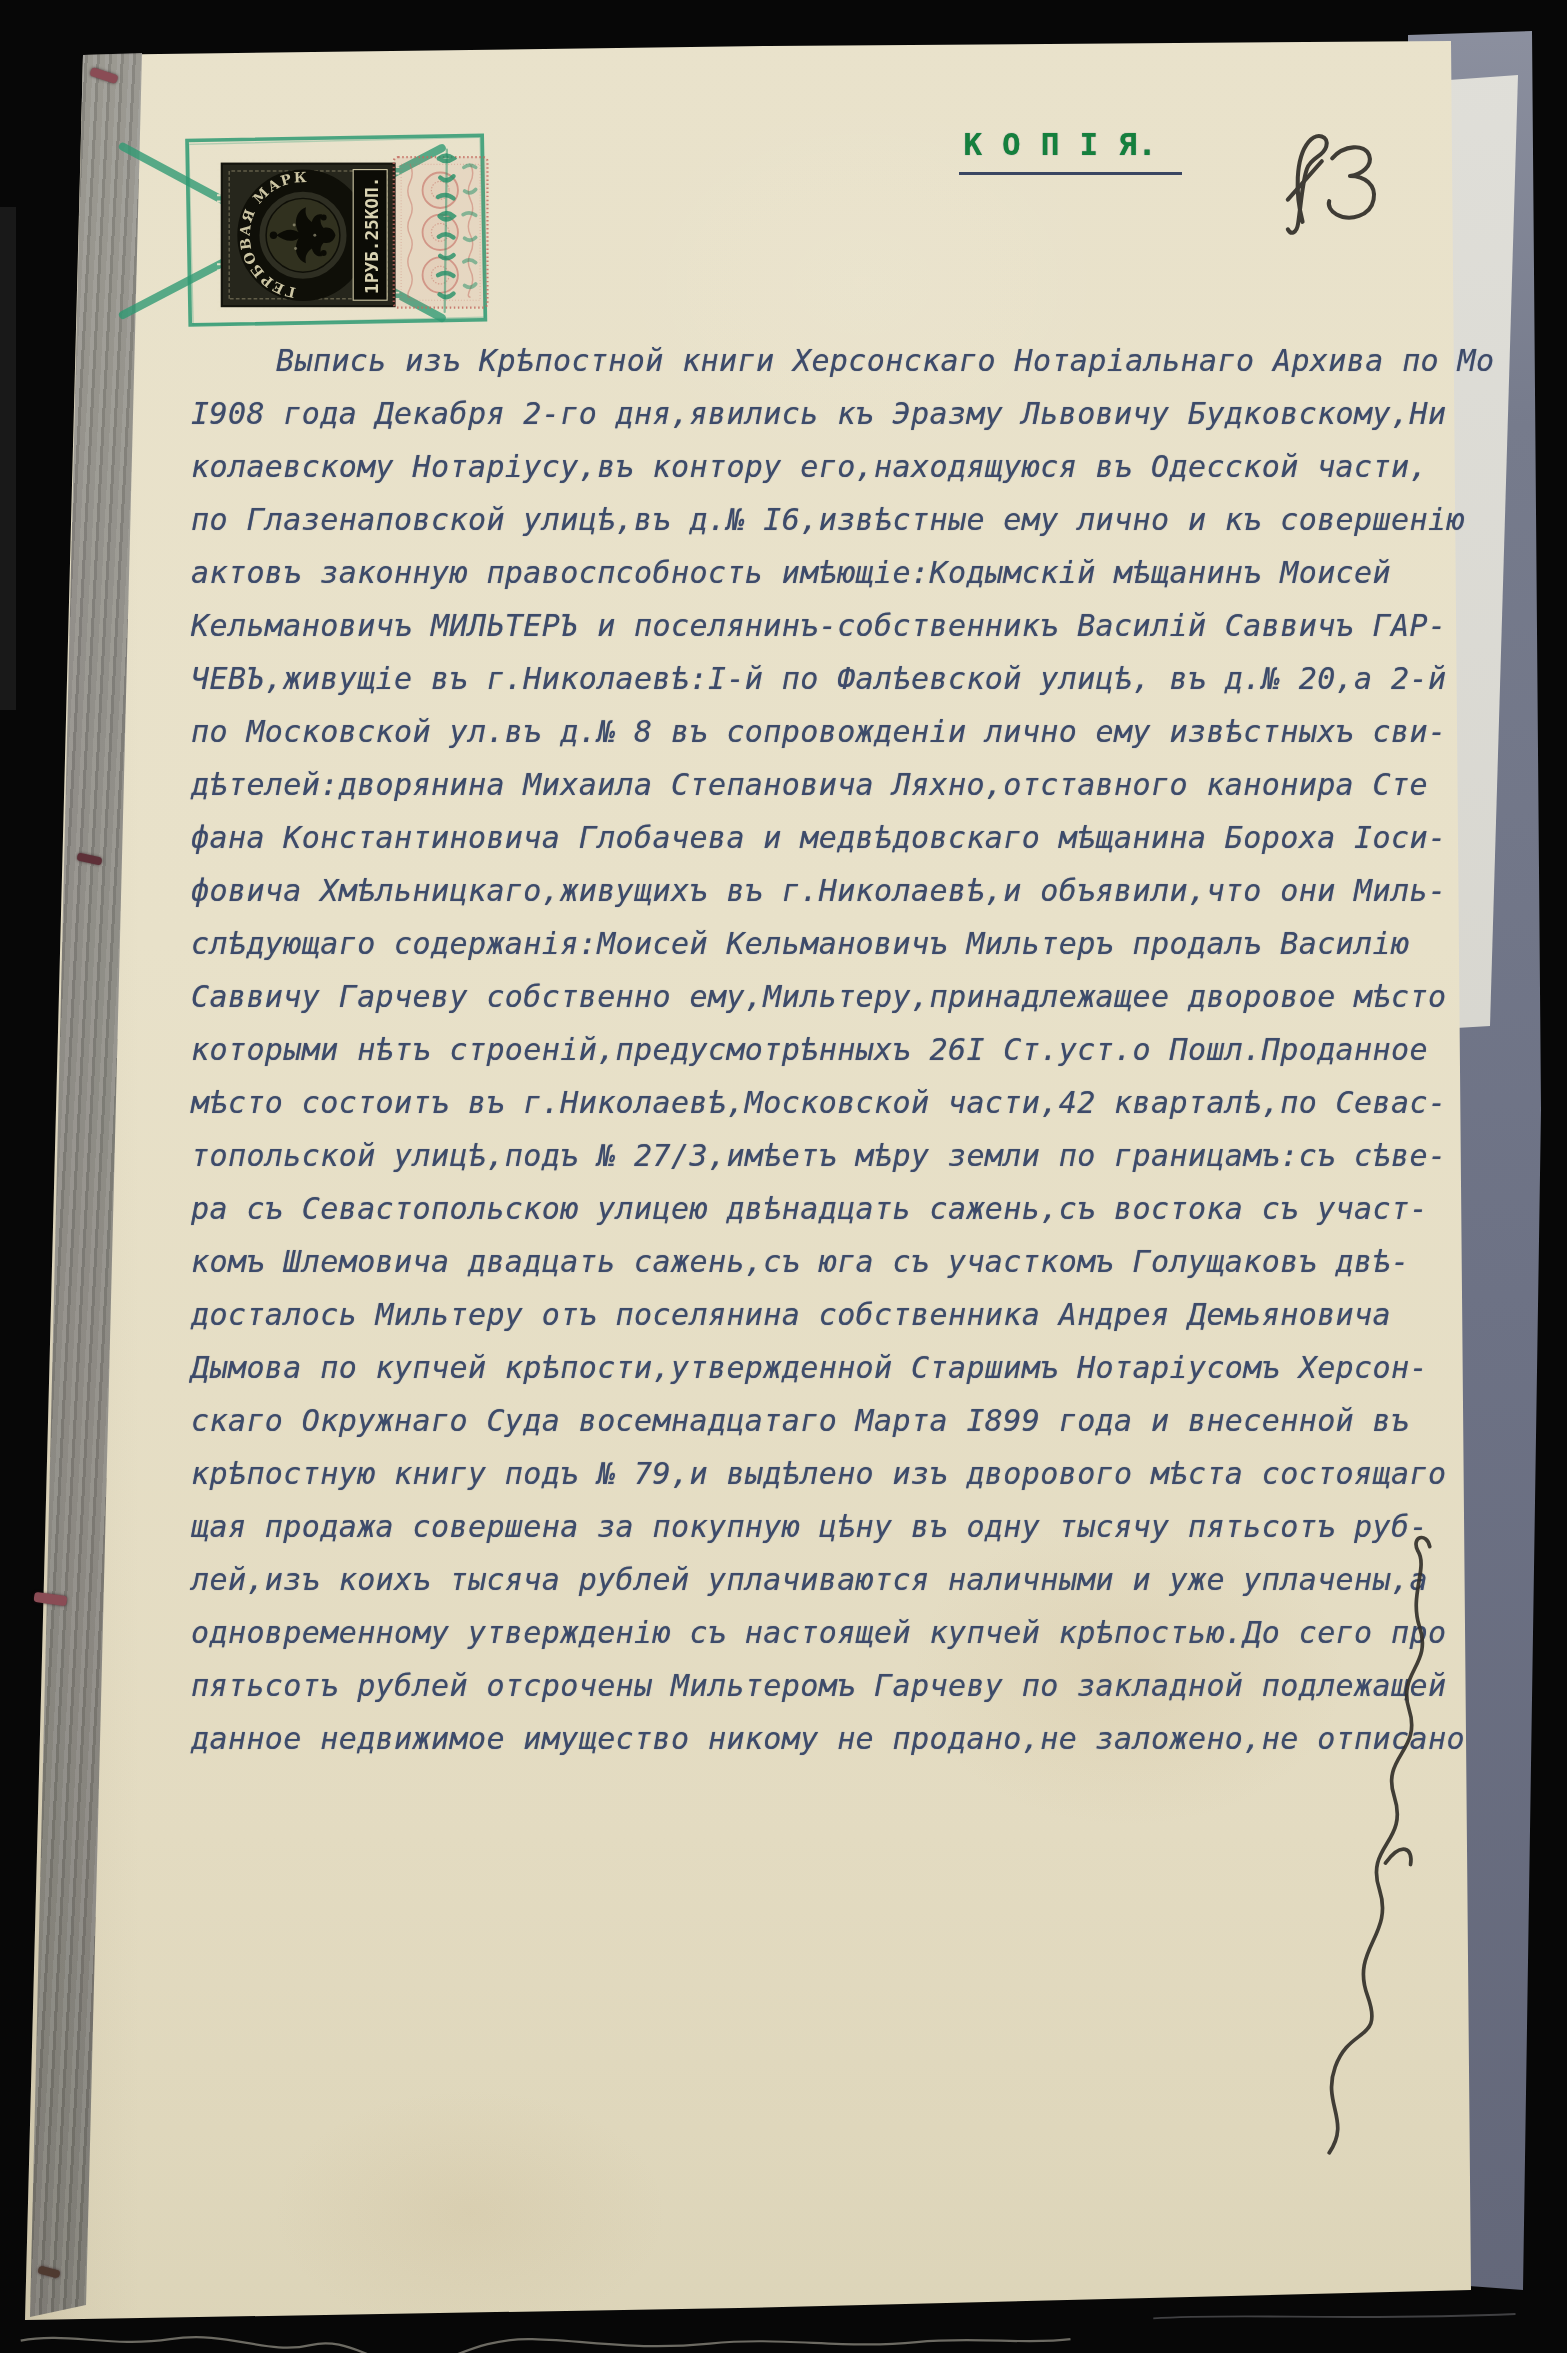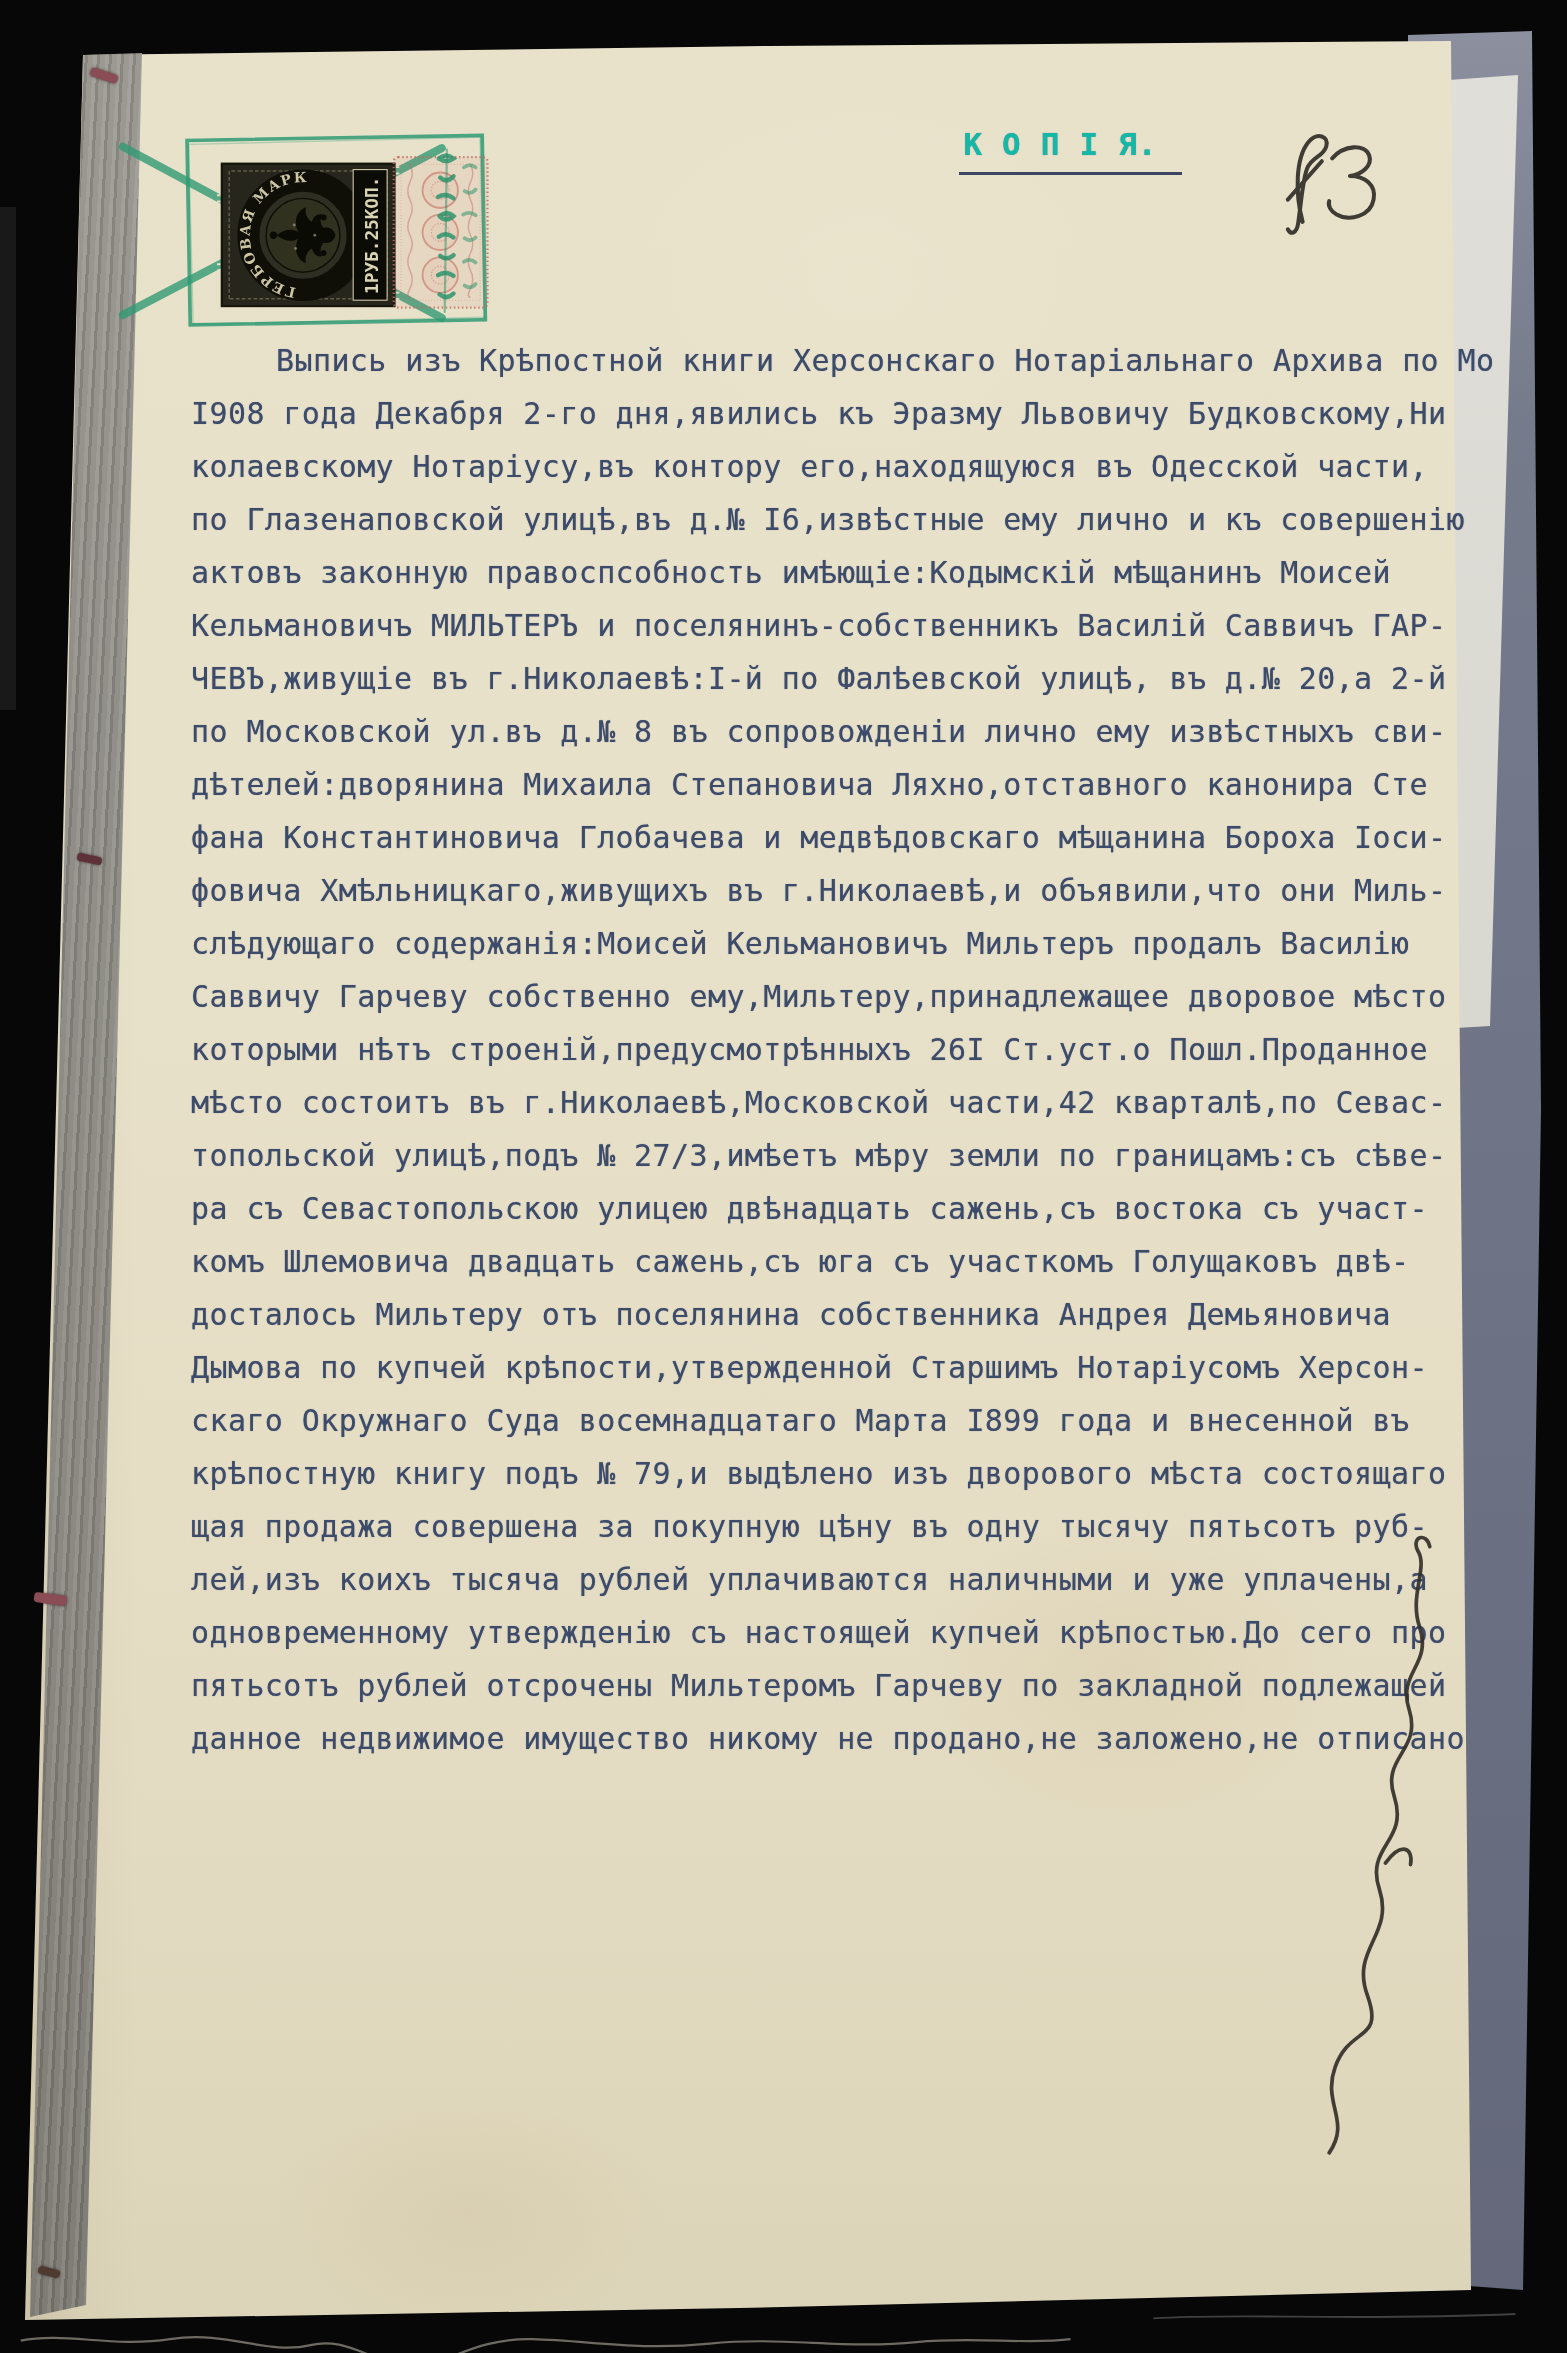--- a/index.html
+++ b/index.html
@@ -29,28 +29,28 @@
 
   
   .binding{position:absolute;left:0;top:0;width:1568px;height:2354px;
     background:
       repeating-linear-gradient(93deg,rgba(255,255,255,0.10) 0 3.7px,rgba(0,0,0,0.12) 3.7px 6.7px,rgba(255,255,255,0.02) 6.7px 12px),
       linear-gradient(180deg,#96948e 0%,#8b8984 30%,#85837d 65%,#77756f 100%);
     clip-path:polygon(83px 55px,142px 53px,86px 2305px,30px 2317px);opacity:.95;}
   .stitch{position:absolute;border-radius:3.7px;background:#6d3b43;box-shadow:0 0 3px rgba(40,15,20,.7);}
 
   
-  .copy-title{position:absolute;left:959px;top:126px;color:#14b8a6;font-size:31px;font-weight:bold;
+  .copy-title{position:absolute;left:959px;top:126px;color:#15803d;font-size:31px;font-weight:bold;
     letter-spacing:0.7px;border-bottom:3px solid #3a4662;padding:0 25px 10.3px 4.4px;
     text-shadow:0 0 1.1px rgba(52,64,96,.6);white-space:pre;}
 
   
   .text-block{position:absolute;left:191px;top:334px;width:1272px;color:#3d4b6a;
     font-size:30px;letter-spacing:0.4px;text-shadow:0 0 1px rgba(61,75,106,.6);}
-  .text-line{height:53px;line-height:53px;white-space:pre;}
+  .text-line{height:53px;line-height:53px;white-space:pre;font-style:italic;}
   .text-line:first-child{padding-left:85px;}
 
   .stamp-wrap{position:absolute;left:111px;top:129px;width:384px;height:214px;}
   .overlay-svg{position:absolute;left:0;top:0;width:1568px;height:2354px;pointer-events:none;}
 </style>
 </head>
 <body>
 
 <div id="stage">
 

